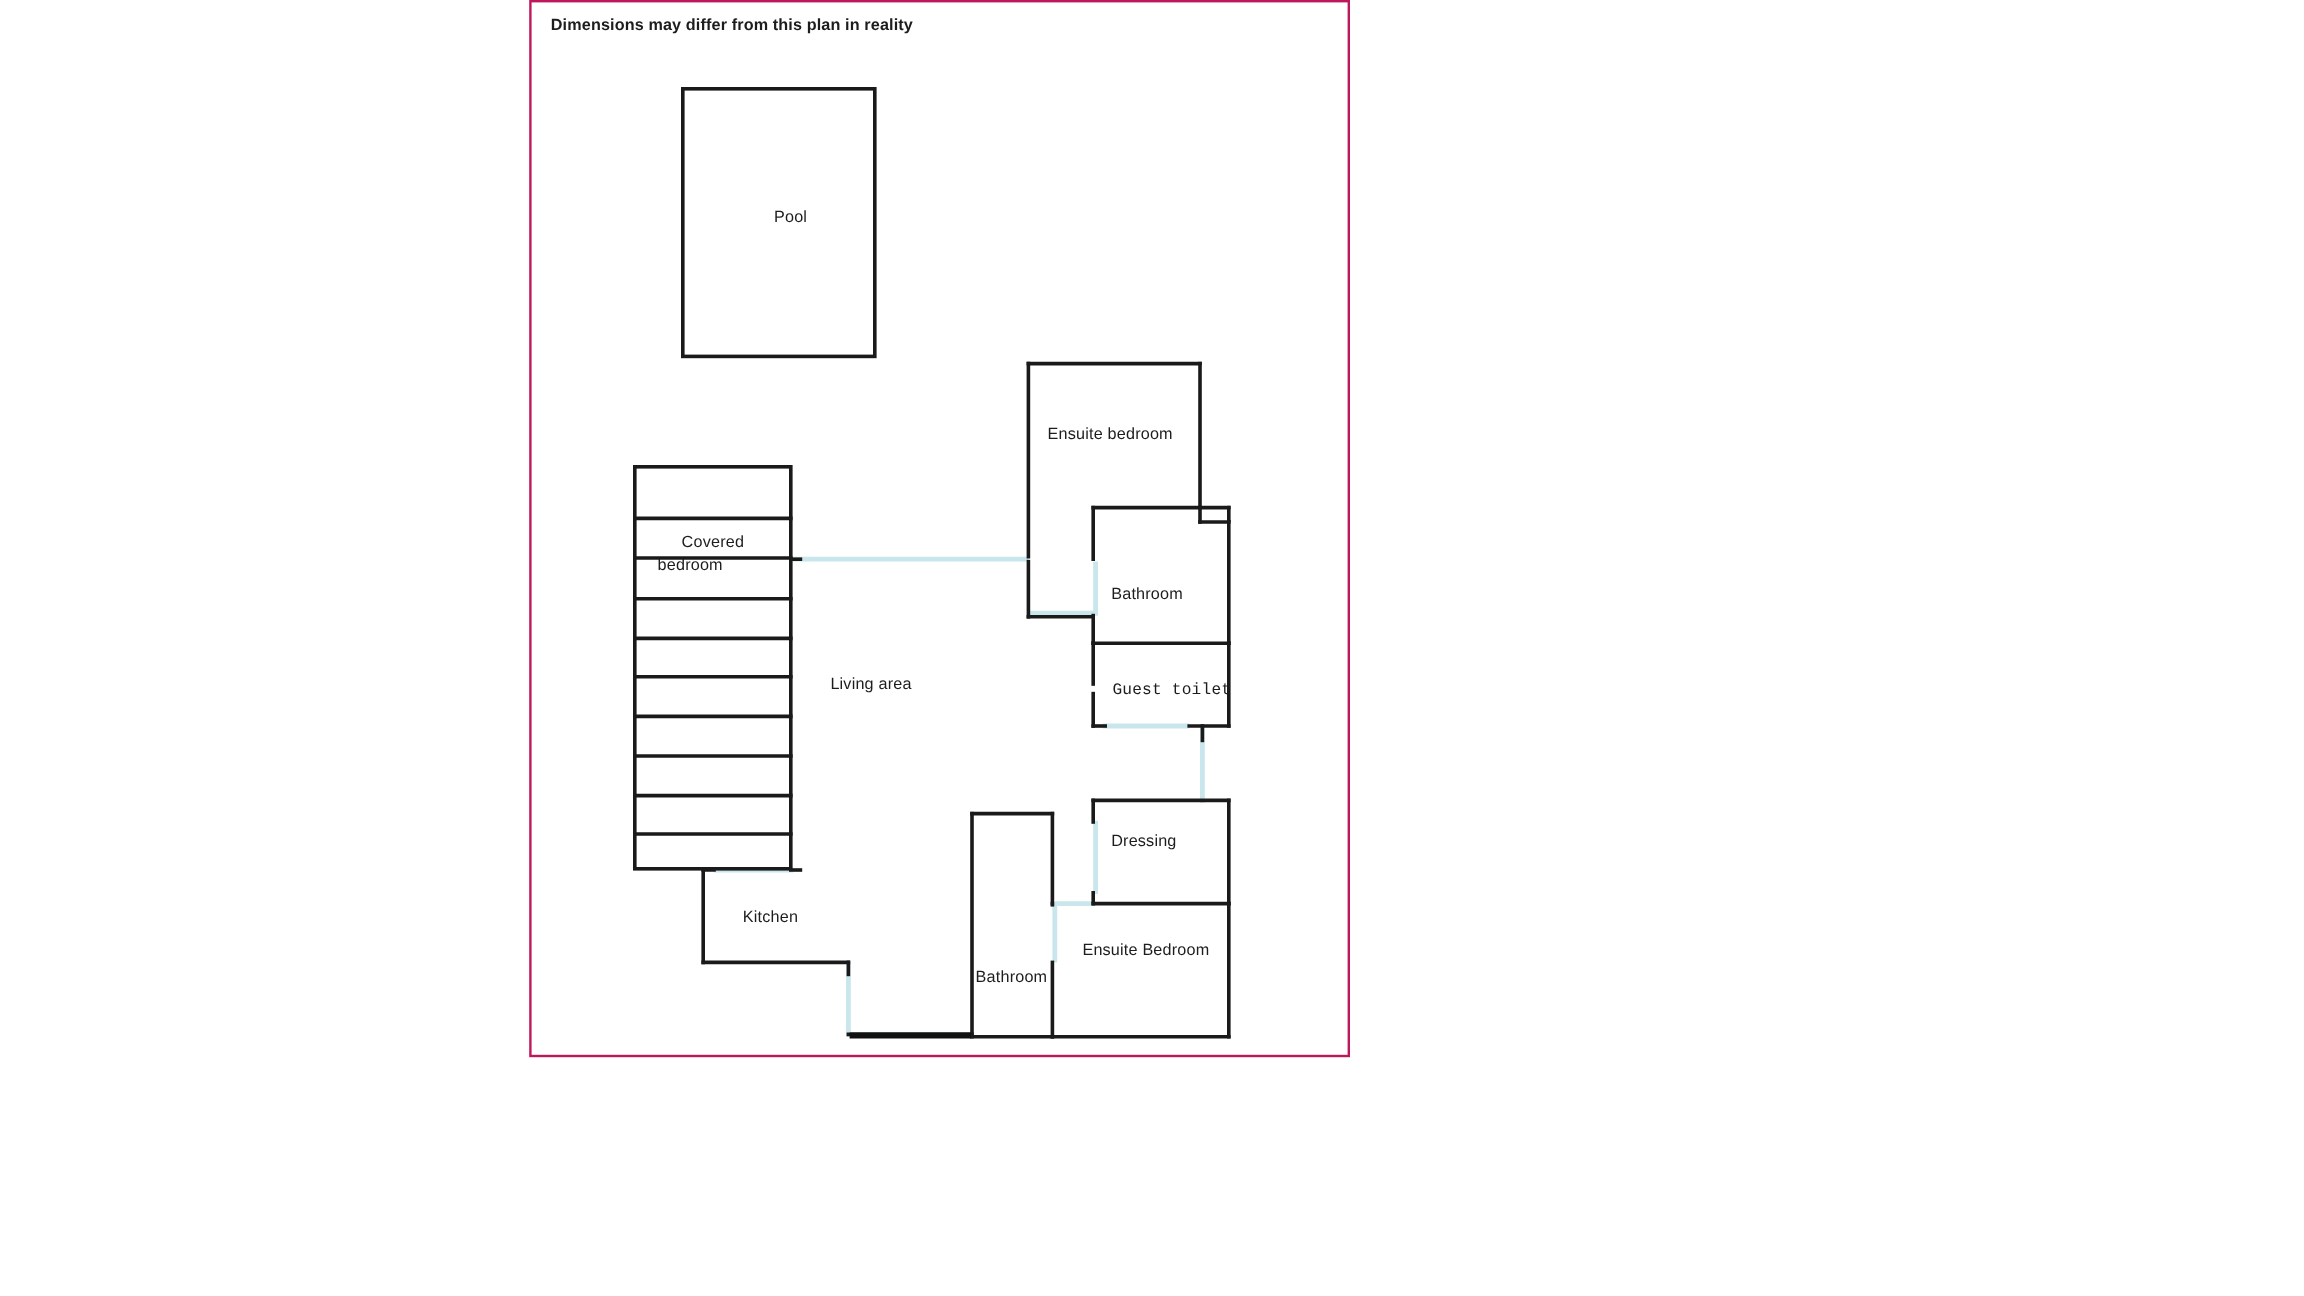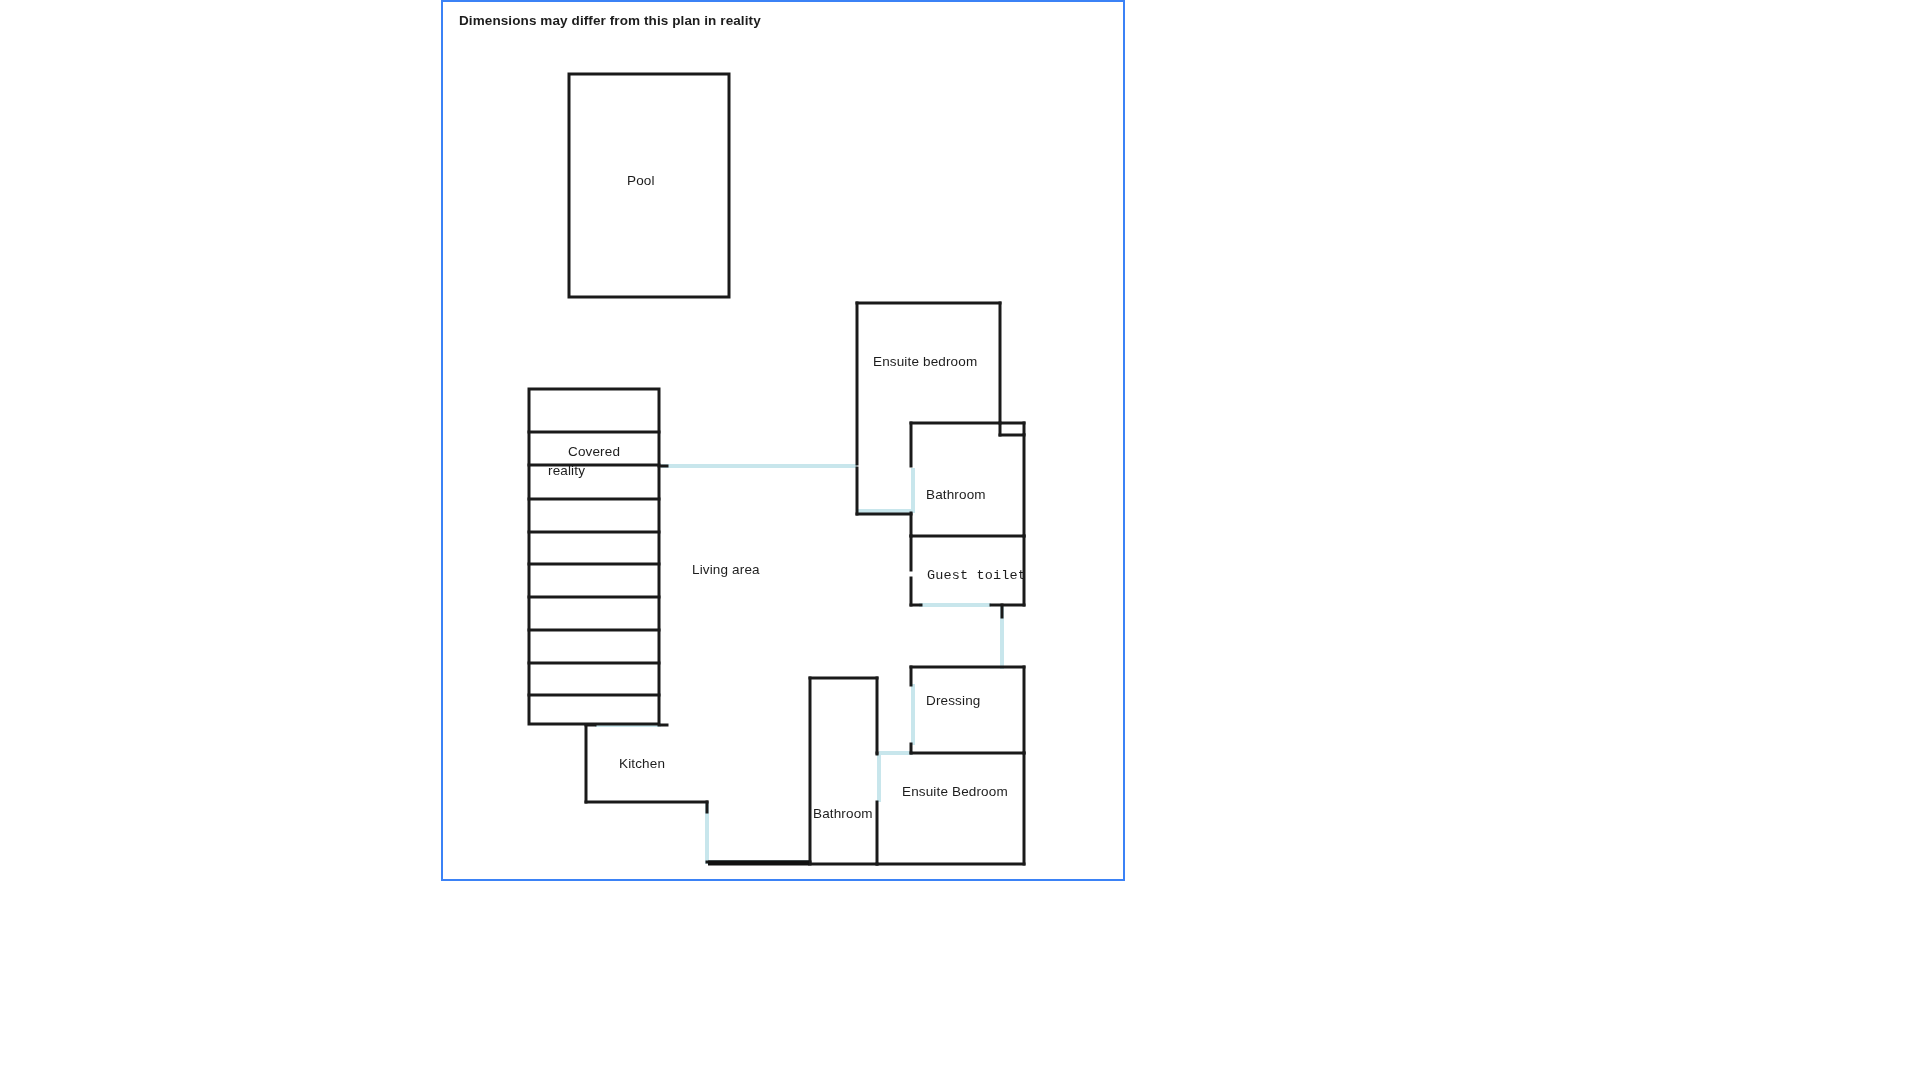--- a/index.html
+++ b/index.html
@@ -20,21 +20,21 @@
     background: #ffffff;
   }
 
   
   #sheet {
     position: absolute;
     left: 441px;
     top: 0px;
     width: 684px;
     height: 881px;
-    border: 2px solid #3b82f6;
+    border: 2px solid #be185d;
     box-sizing: border-box;
     background: #ffffff;
   }
 
   #plan-title {
     position: absolute;
     left: 16px;
     top: 11px;
     font-size: 13.5px;
     font-weight: 600;
@@ -149,25 +149,25 @@
         <line x1="143" y1="800" x2="264" y2="800"></line>
         <line x1="264" y1="800" x2="264" y2="810"></line>
         <line x1="264" y1="860" x2="367" y2="860"></line>
       </g>
 
       <g stroke="#111111" stroke-width="5" fill="none">
         <line x1="265" y1="861" x2="366" y2="861"></line>
       </g>
     </svg>
 
-    <div class="room-label" style="left:184px; top:169px;">Pool</div>
+    <div class="room-label" style="left:202px; top:169px;">Pool</div>
 
     <div class="room-label" style="left:105px; top:440px;margin-left:20px;">Covered</div>
 
-    <div class="room-label" style="left:105px; top:459px;">reality</div>
+    <div class="room-label" style="left:105px; top:459px;">bedroom</div>
 
     <div class="room-label" style="left:249px; top:558px;">Living area</div>
 
     <div class="room-label" style="left:176px; top:740px;margin-top:12px;">Kitchen</div>
 
     <div class="room-label" style="left:430px; top:350px;">Ensuite bedroom</div>
 
     <div class="room-label" style="left:483px; top:483px;">Bathroom</div>
 
     <div class="room-label" style="left:484px; top:564px;font-family:Liberation Mono, monospace;">Guest toilet</div>

